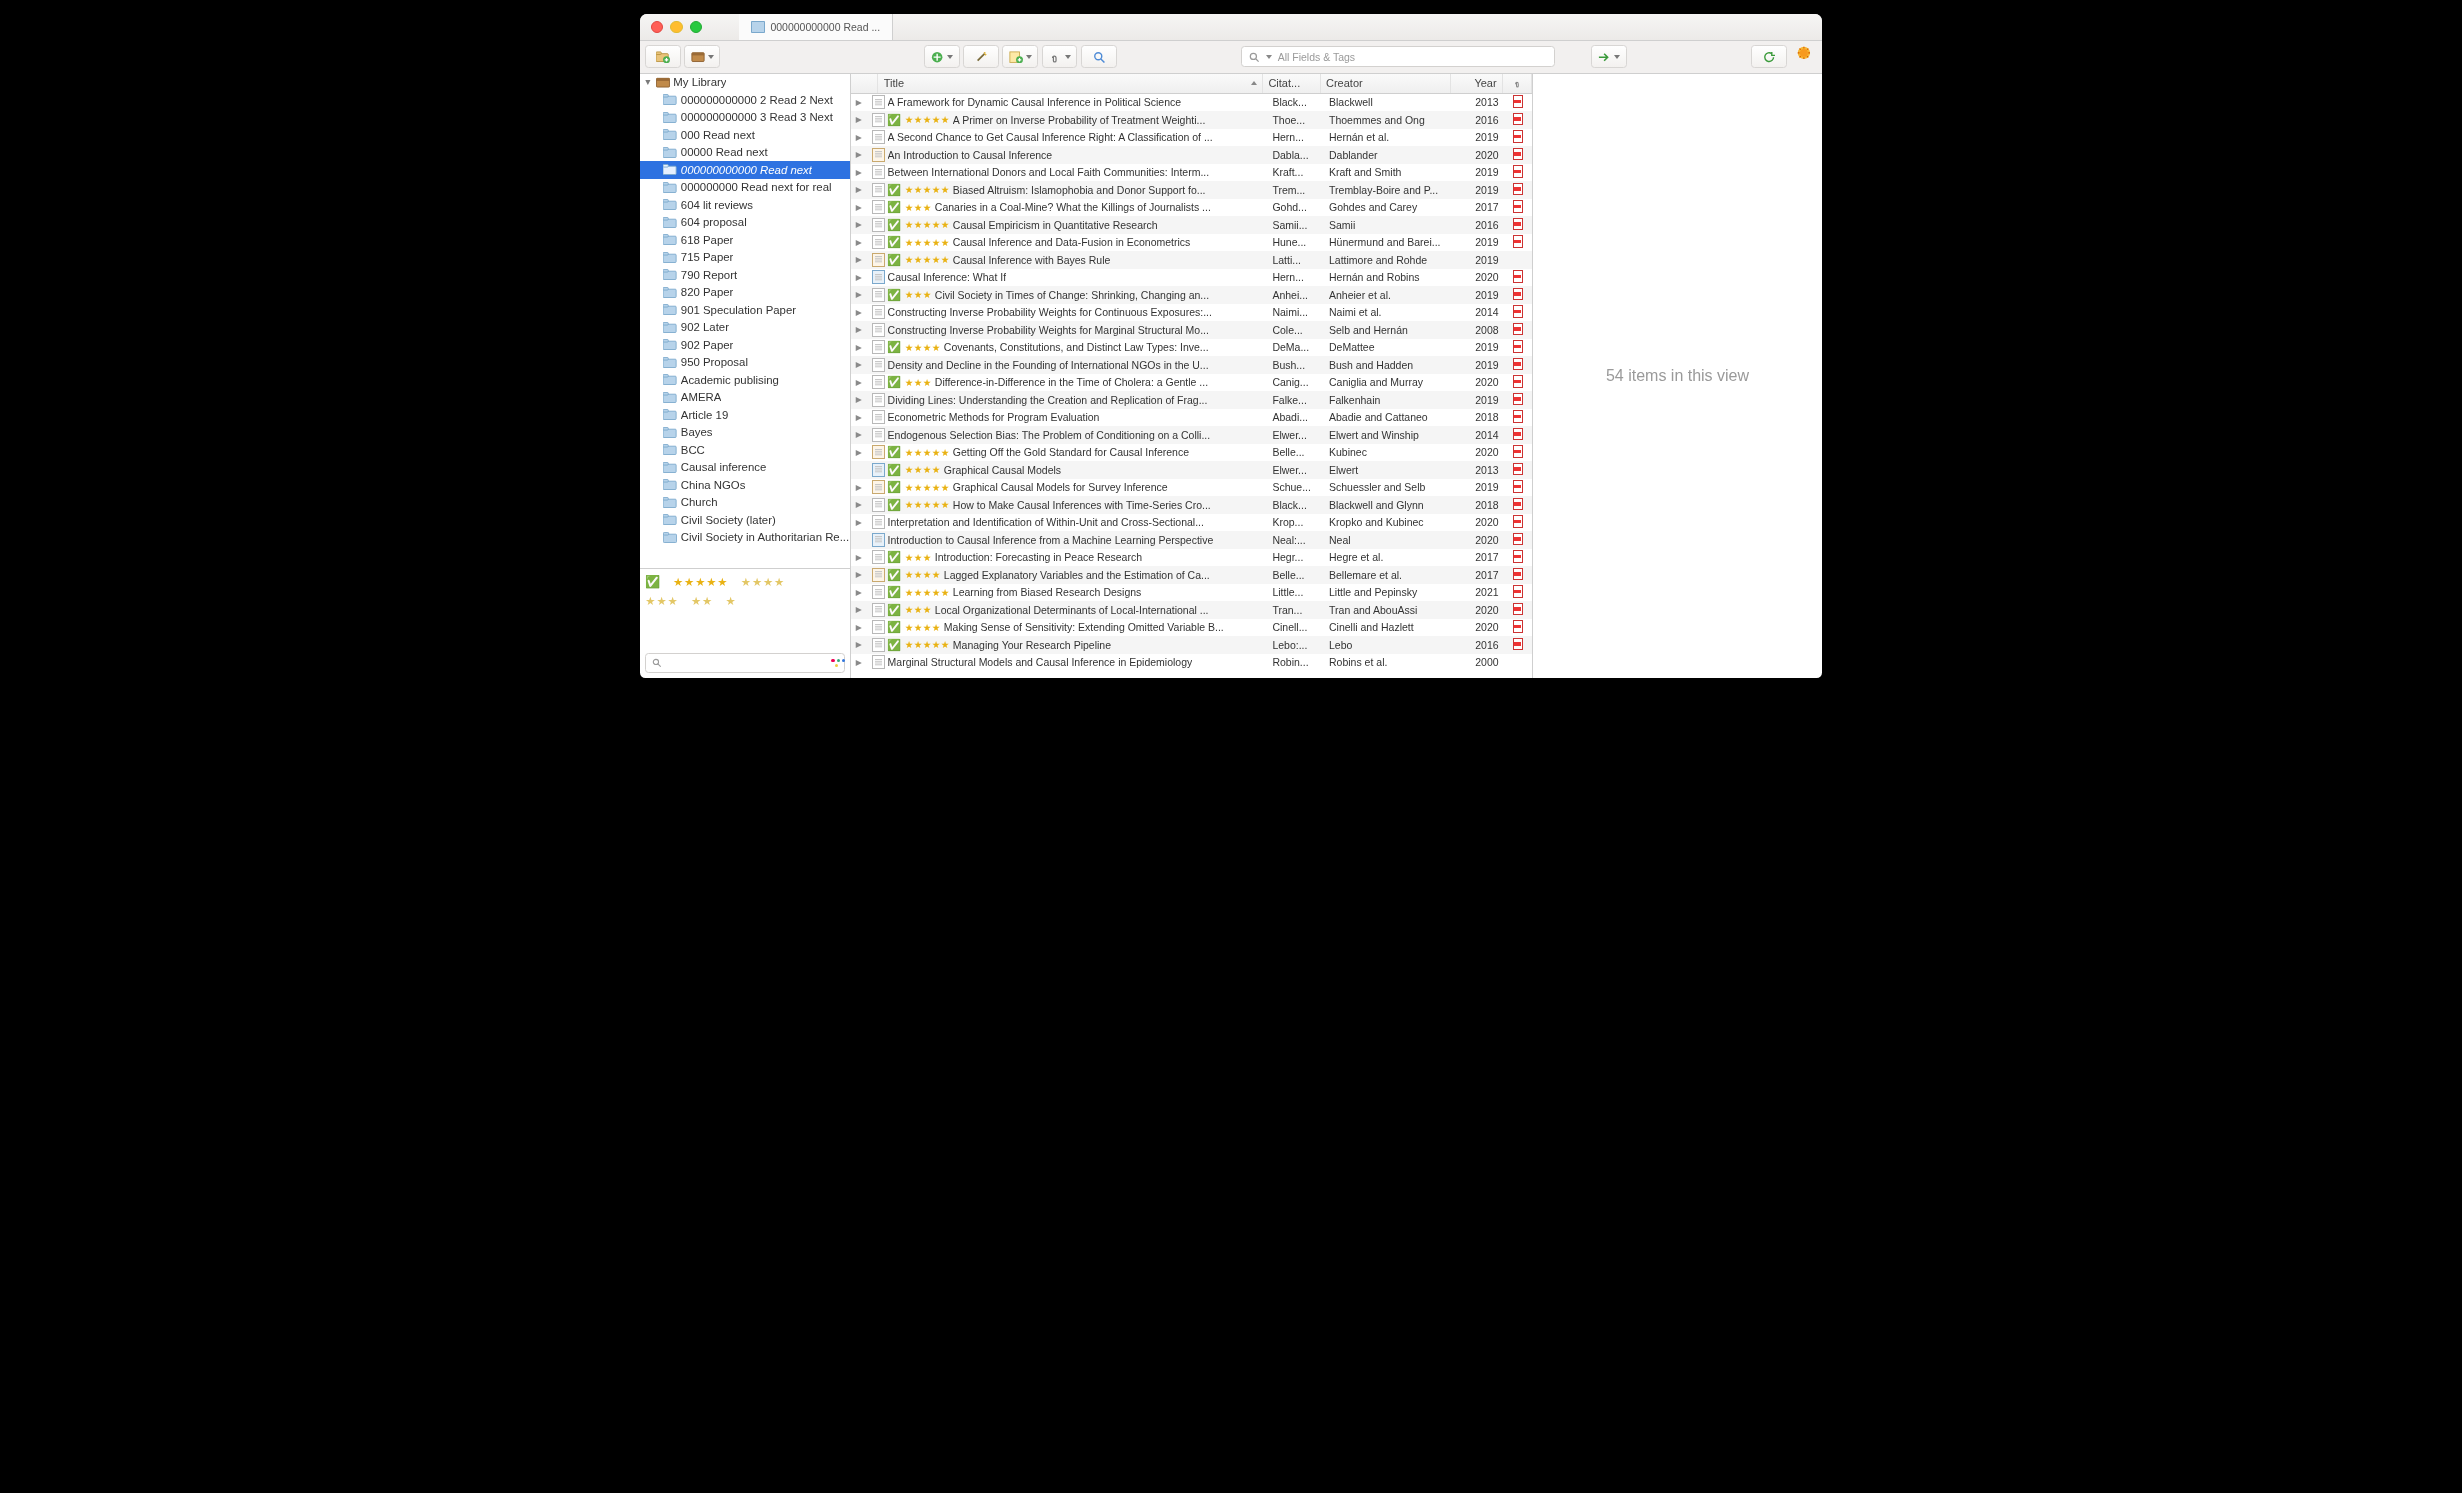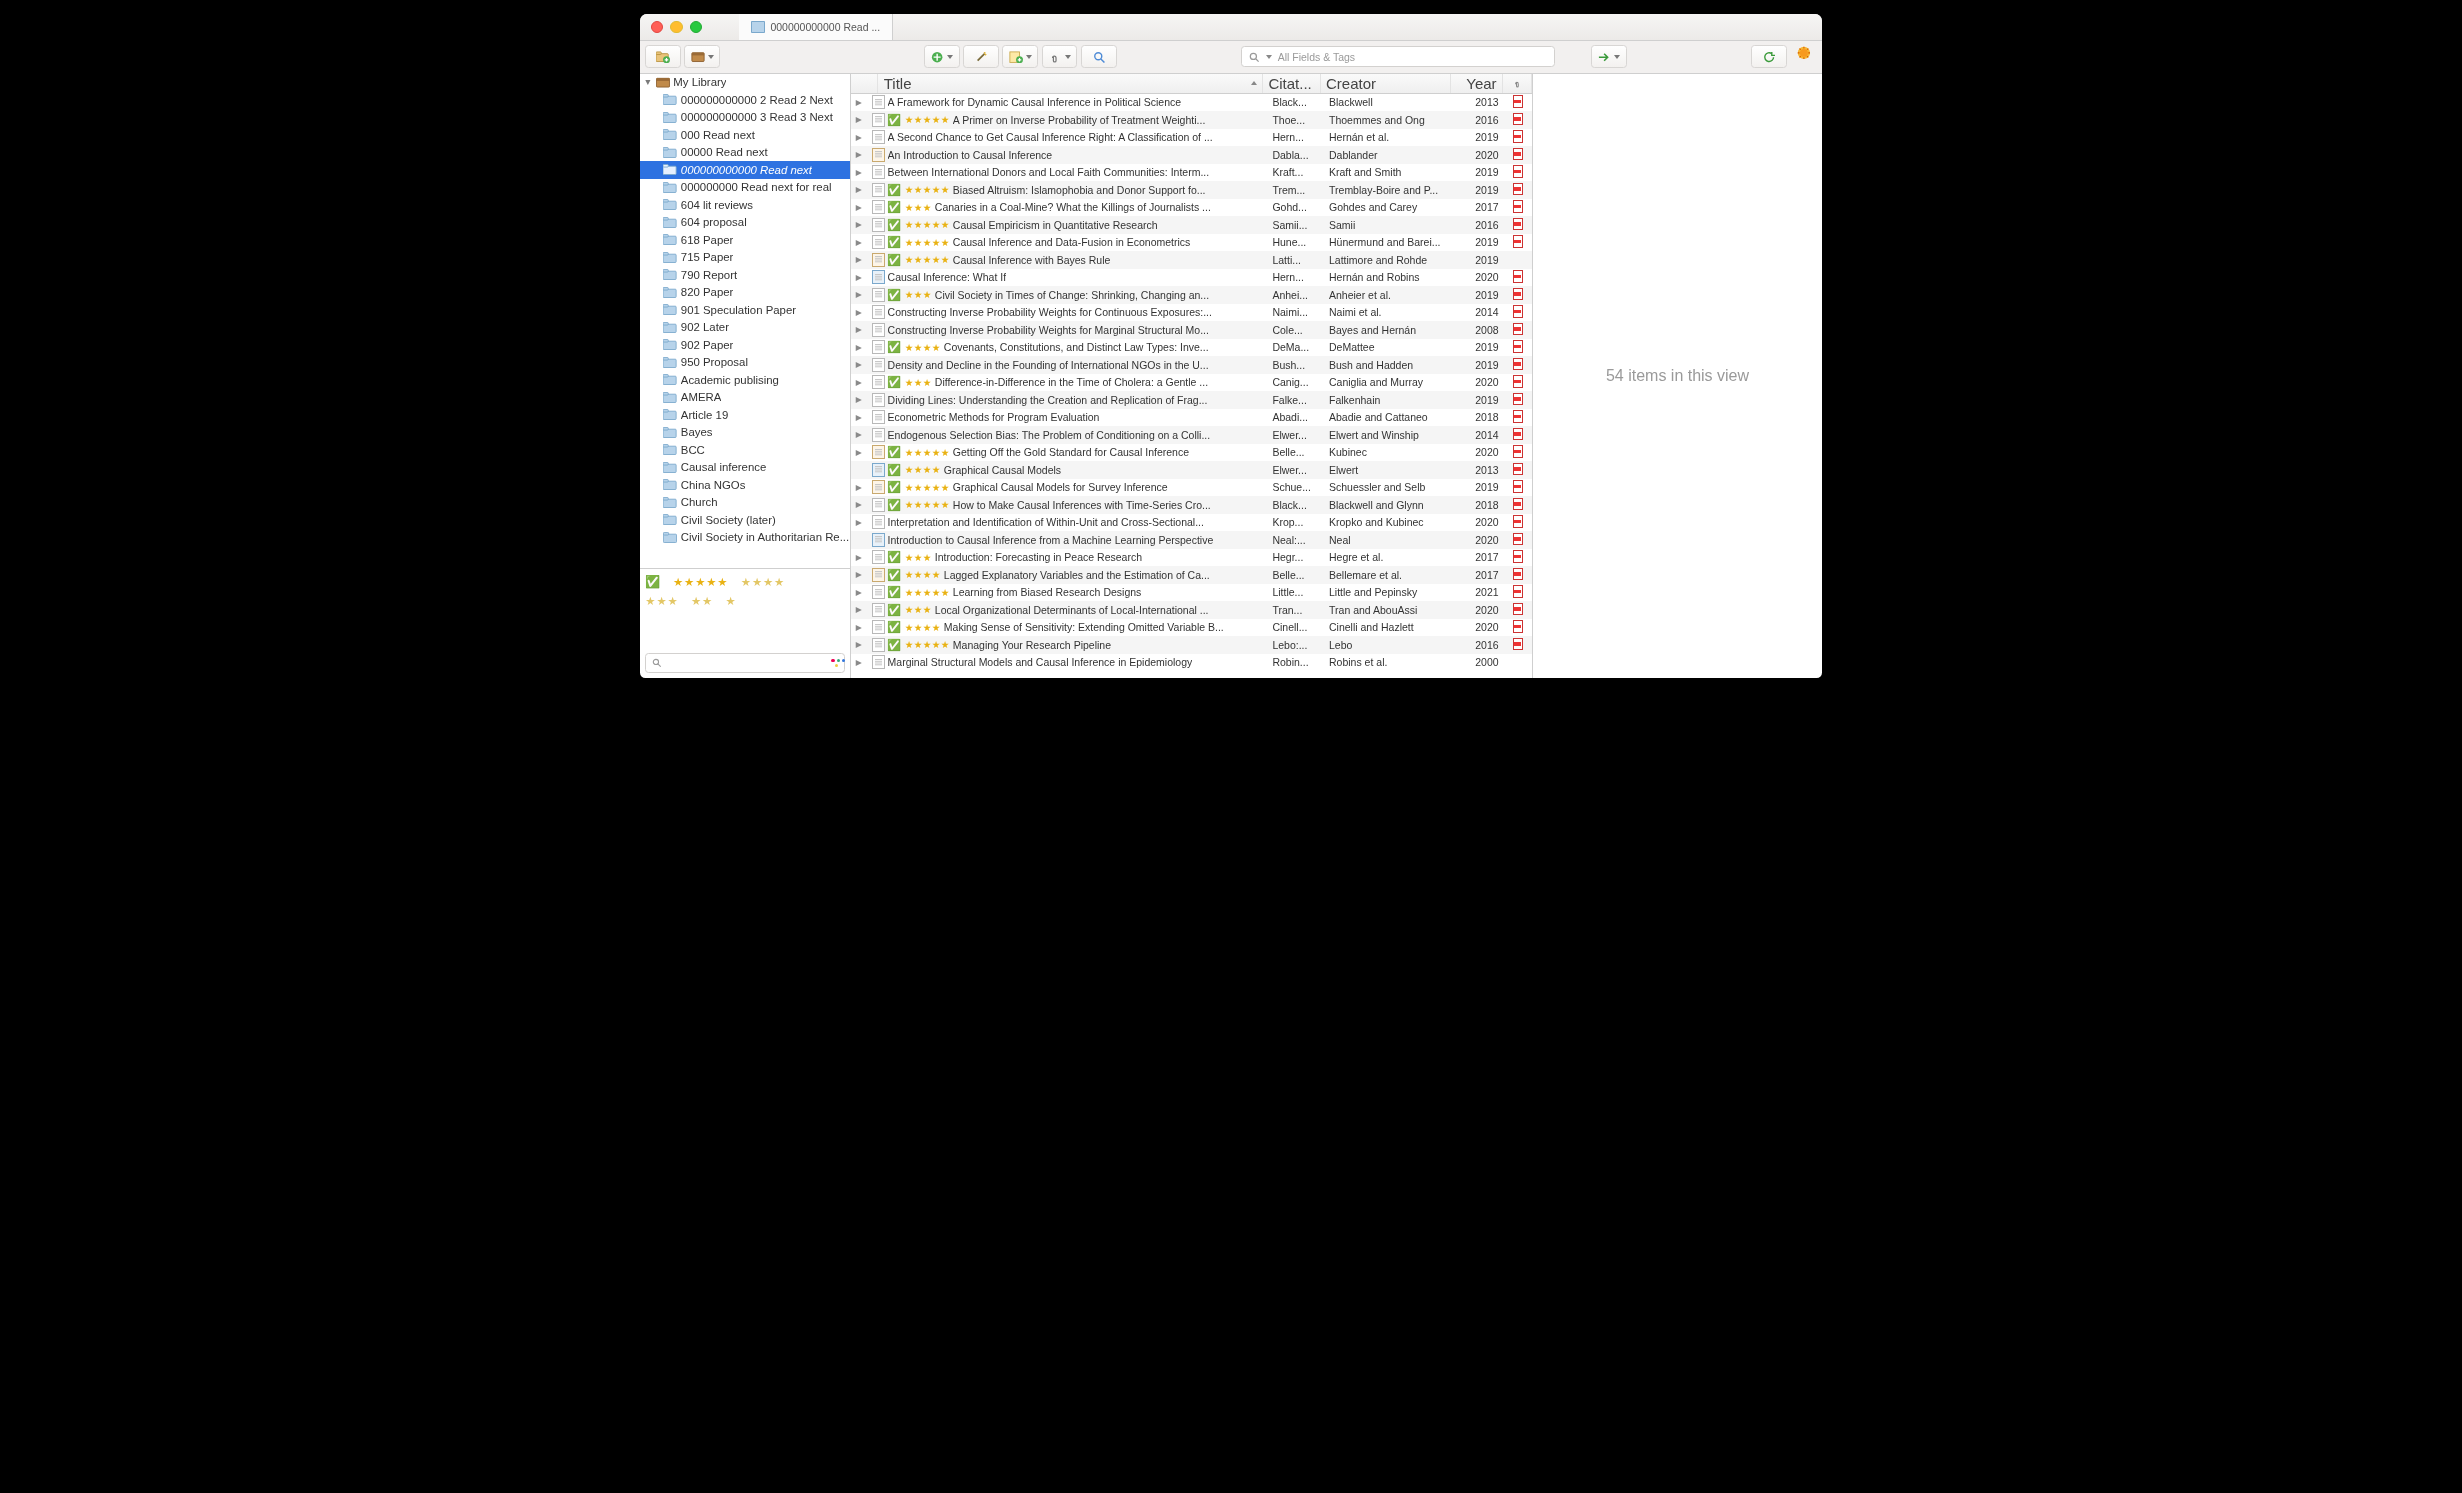--- a/index.html
+++ b/index.html
@@ -60,21 +60,21 @@
   .tagpane{border-top:0.9px solid var(--border);padding:5.3px;font-size:10.5px;display:flex;flex-direction:column;gap:5.3px;height:98px;}
   .tag-row{display:flex;gap:12.3px;align-items:center;}
   .tagpane .check{color:#2aa74a;font-size:12.3px;}
   .stars{color:#e9b213;letter-spacing:0.9px;font-size:11.4px;}
   .stars.dim{color:#e3c766;}
   .tagsearch{height:17.5px;border:0.9px solid #d3d1cf;border-radius:3.5px;display:flex;align-items:center;padding:0 5.3px;gap:5.3px;background:#fff;margin-top:auto;}
   .tagsearch .dots{margin-left:auto;display:flex;gap:1.8px;}
   .tagsearch .dots span{width:3.5px;height:3.5px;border-radius:50%;}
   
   .center{flex:1;display:flex;flex-direction:column;border-right:0.9px solid var(--border);min-width:0;}
-  .colheaders{height:19px;background:linear-gradient(#fafafa,#efefef);border-bottom:0.9px solid var(--border);display:flex;font-size:15px;color:#444;}
+  .colheaders{height:19px;background:linear-gradient(#fafafa,#efefef);border-bottom:0.9px solid var(--border);display:flex;font-size:11px;color:#444;}
   .colheaders .col{border-right:0.9px solid var(--border-light);display:flex;align-items:center;padding:0 5.3px;gap:3.5px;}
   .col-disclose{width:15.8px;padding:0;}
   .col-title{flex:1;}
   .col-cite{width:46px;}
   .col-creator{width:119px;}
   .col-year{width:40px;justify-content:flex-end;}
   .col-att{width:17.5px;justify-content:center;}
   .sort-asc{width:0;height:0;border-left:3.5px solid transparent;border-right:3.5px solid transparent;border-bottom:4.4px solid #888;margin-left:auto;}
   .rows{flex:1;overflow:auto;}
   .row{display:flex;height:17.5px;align-items:center;font-size:10.5px;}
@@ -644,21 +644,21 @@
               <div class="c c-year">2014</div>
               <div class="c c-att"><span class="pdf-ic"></span></div>
             </div>
             <div class="row alt">
               <div class="c c-disclose">▶</div>
               <div class="c c-title">
                 <span class="type-ic"></span>
                 <span class="title-text">Constructing Inverse Probability Weights for Marginal Structural Mo...</span>
               </div>
               <div class="c c-cite">Cole...</div>
-              <div class="c c-creator">Bayes and Hernán</div>
+              <div class="c c-creator">Selb and Hernán</div>
               <div class="c c-year">2008</div>
               <div class="c c-att"><span class="pdf-ic"></span></div>
             </div>
             <div class="row">
               <div class="c c-disclose">▶</div>
               <div class="c c-title">
                 <span class="type-ic"></span>
                 <span class="check-g">✅</span>
                 <span class="title-stars">★★★★</span>
                 <span class="title-text">Covenants, Constitutions, and Distinct Law Types: Inve...</span>

